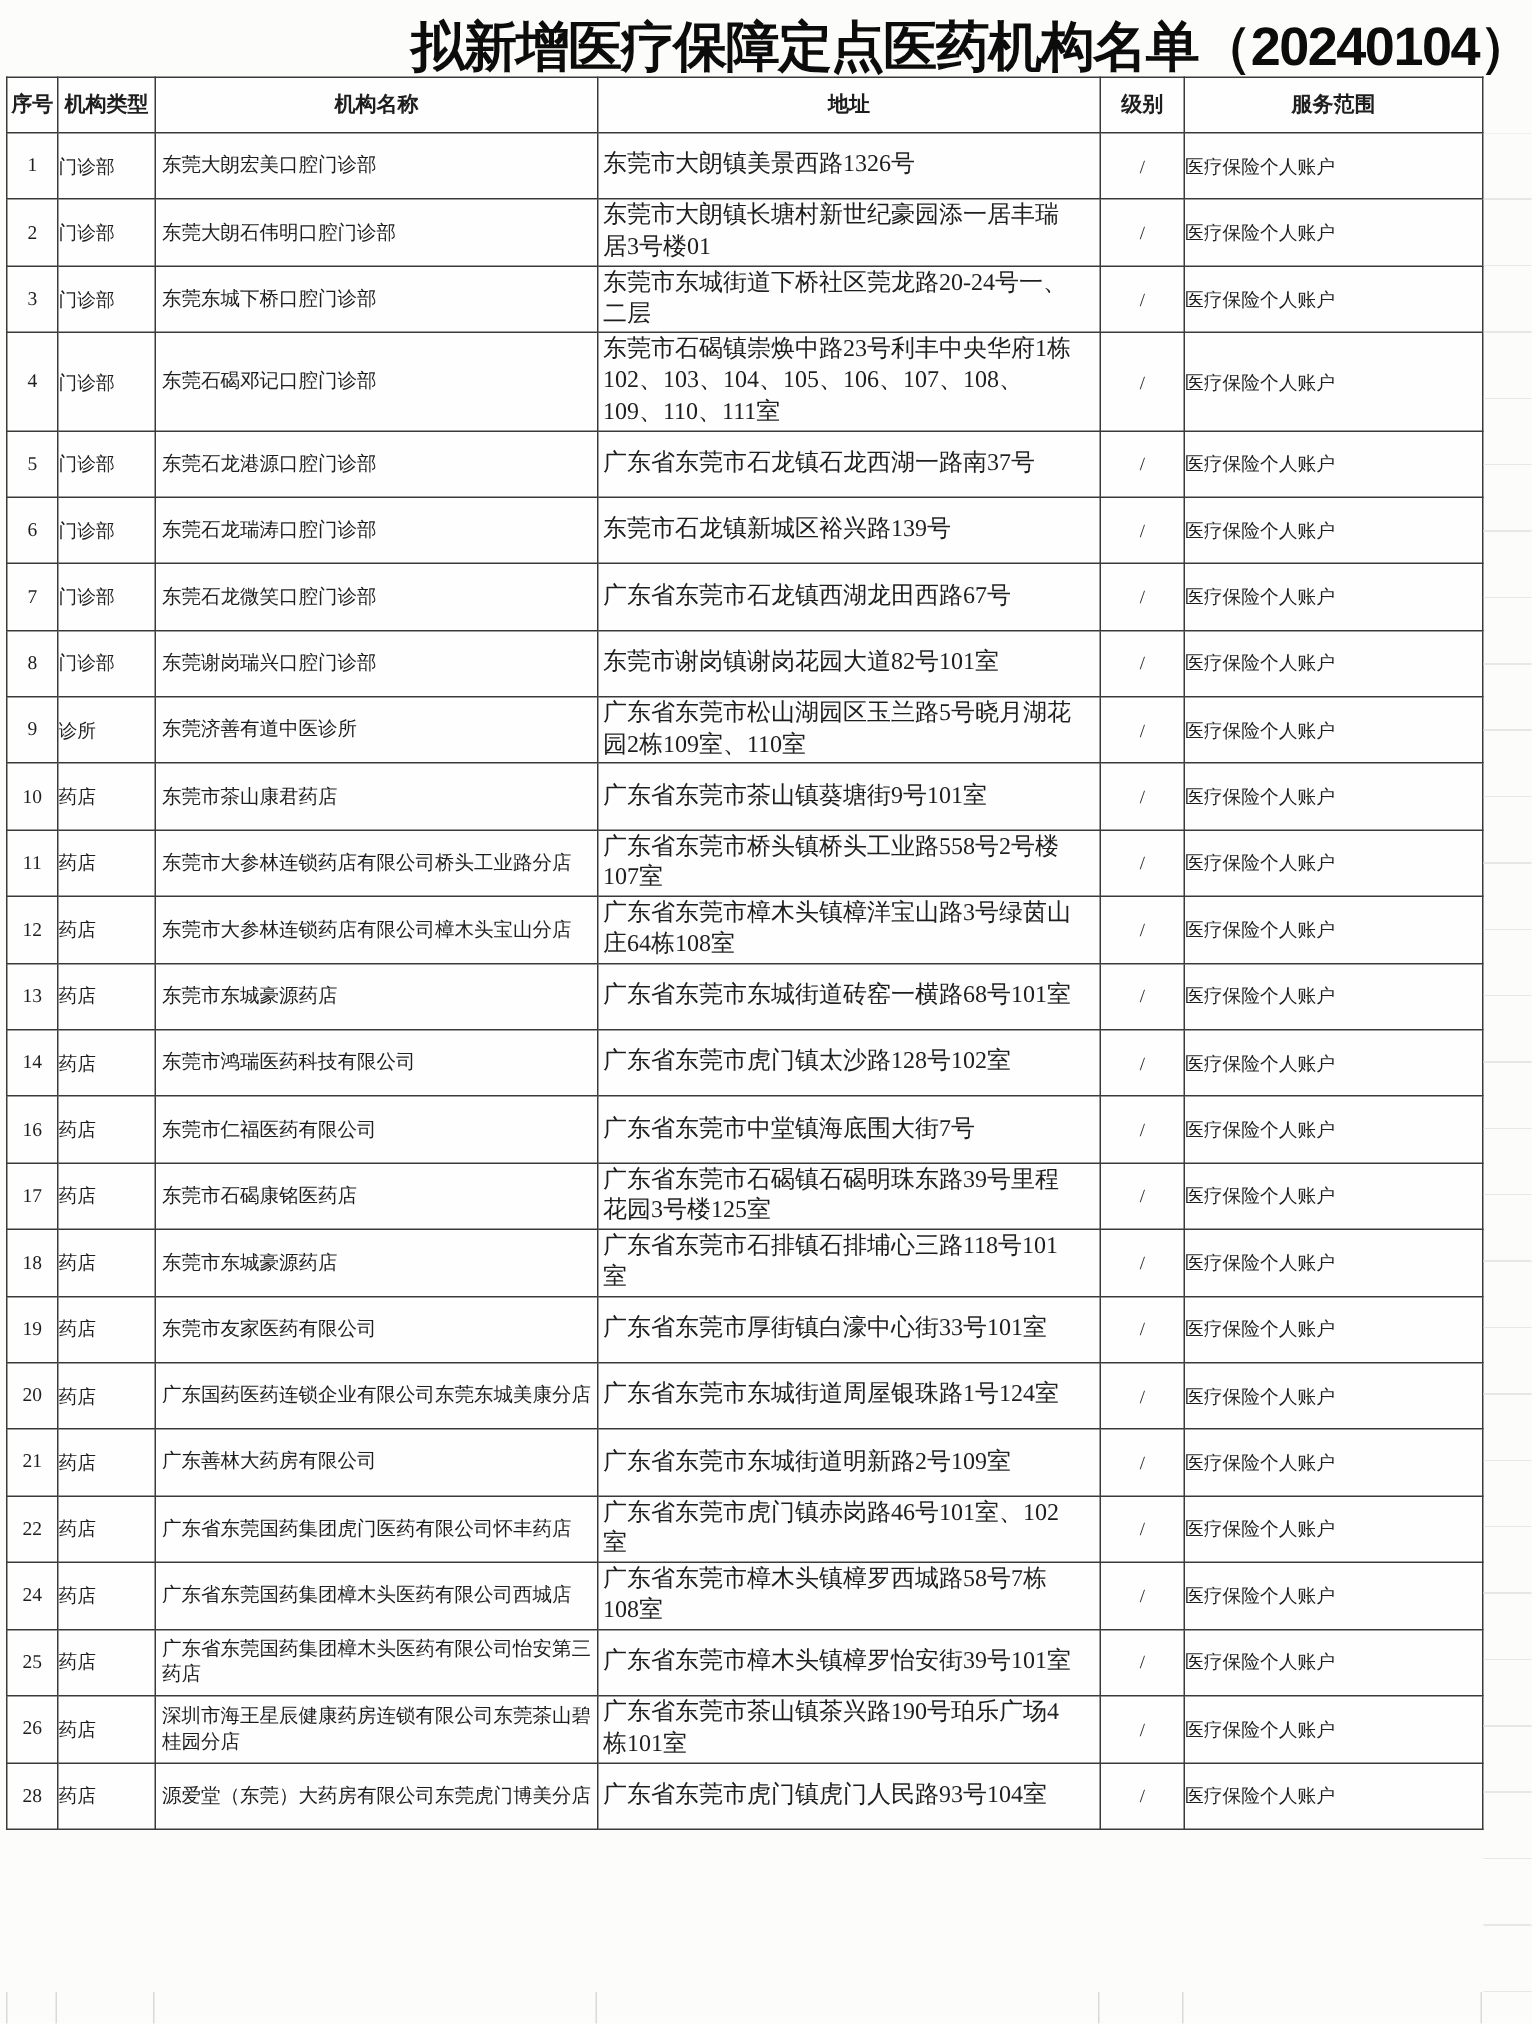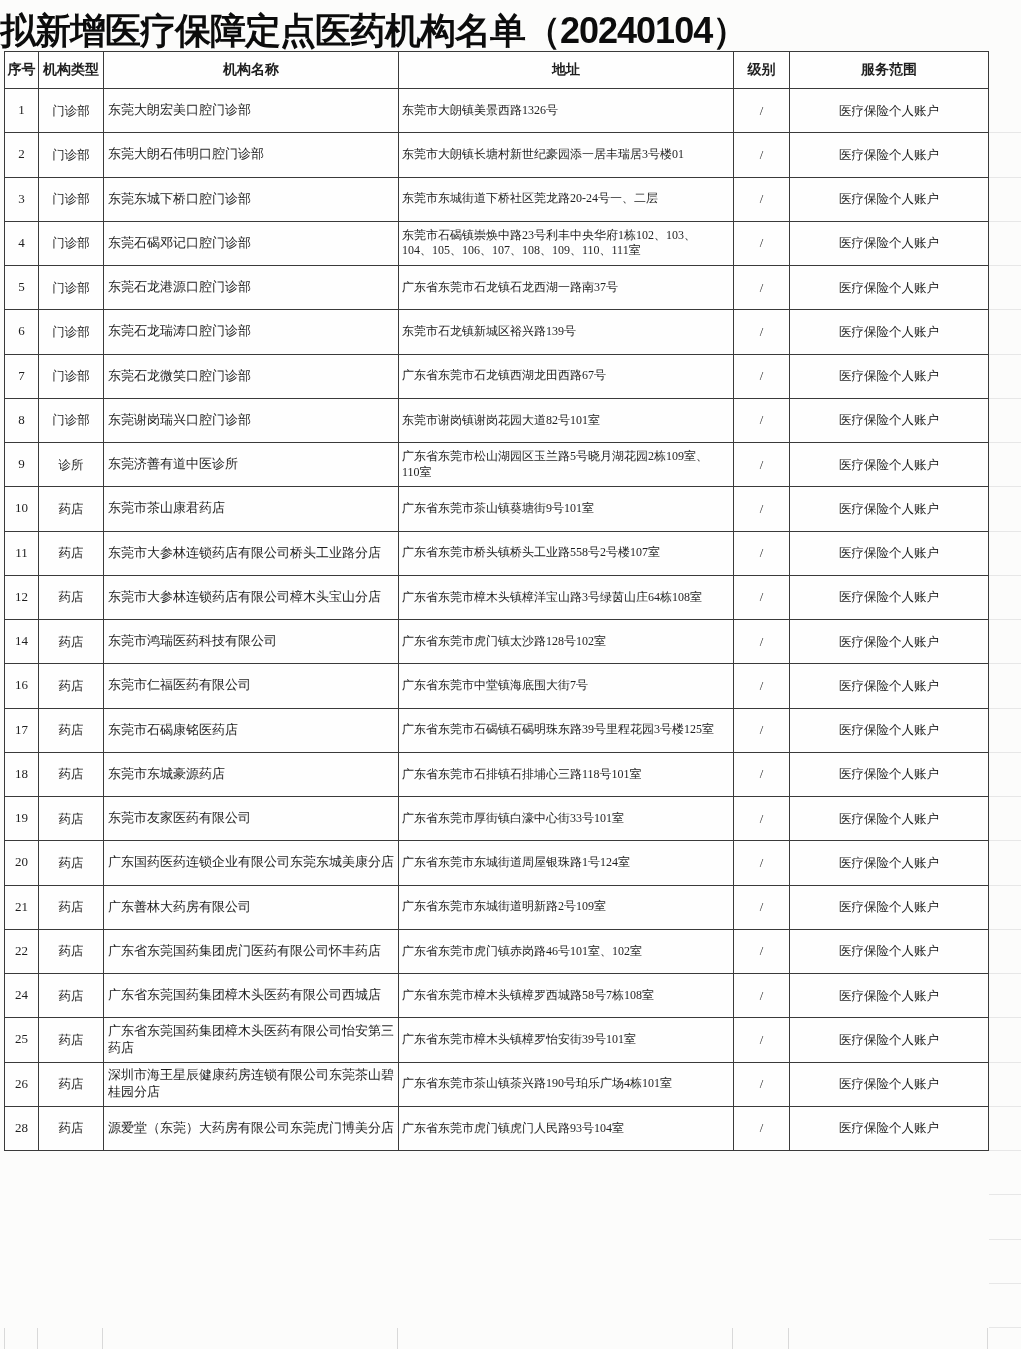--- a/index.html
+++ b/index.html
@@ -13,21 +13,21 @@
   body{
     background:var(--bg);
     color:var(--text);
     font-family:"Liberation Serif", serif;
     position:relative;
     overflow:hidden;
   }
   .title{
     position:absolute;
     top:7px; left:0; width:1021px;
-    text-align:left;
+    text-align:right;
     font-family:"Liberation Sans", sans-serif;
     font-weight:bold;
     font-size:36px;
     letter-spacing:-1px;
     color:#0c0c0c;
     white-space:nowrap;
   }
   .table-wrap{
     position:absolute;
     top:51px; left:4px;
@@ -52,25 +52,25 @@
     font-size:14px;
     text-align:center;
     letter-spacing:0px;
   }
   tbody td{
     height:44.25px;
     font-size:12.5px;
     line-height:1.3;
   }
   td.c-no{ text-align:center; font-size:13px; }
-  td.c-type{ text-align:center;margin-top:25px; }
+  td.c-type{ text-align:left;margin-top:25px; }
   td.c-name{ text-align:left; padding:1px 1px 1px 4px; font-size:13px;margin-left:16px; }
-  td.c-addr{ text-align:left; padding:1px 15px 1px 3px; font-size:12px; }
+  td.c-addr{ text-align:left; padding:1px 15px 1px 3px; font-size:16px; }
   td.c-level{ text-align:center; }
-  td.c-scope{ text-align:center; }
+  td.c-scope{ }
   
   .right-margin{
     position:absolute;
     left:989px; top:89px; right:0; bottom:0;
     background:repeating-linear-gradient(
       to bottom,
       transparent 0px, transparent 43.25px,
       var(--faint) 43.25px, var(--faint) 44.25px
     );
     pointer-events:none;
@@ -206,20 +206,28 @@
         </tr>
         <tr>
           <td class="c-no">12</td>
           <td class="c-type">药店</td>
           <td class="c-name">东莞市大参林连锁药店有限公司樟木头宝山分店</td>
           <td class="c-addr">广东省东莞市樟木头镇樟洋宝山路3号绿茵山庄64栋108室</td>
           <td class="c-level">/</td>
           <td class="c-scope">医疗保险个人账户</td>
         </tr>
         <tr>
+          <td class="c-no">13</td>
+          <td class="c-type">药店</td>
+          <td class="c-name">东莞市东城豪源药店</td>
+          <td class="c-addr">广东省东莞市东城街道砖窑一横路68号101室</td>
+          <td class="c-level">/</td>
+          <td class="c-scope">医疗保险个人账户</td>
+        </tr>
+        <tr>
           <td class="c-no">14</td>
           <td class="c-type">药店</td>
           <td class="c-name">东莞市鸿瑞医药科技有限公司</td>
           <td class="c-addr">广东省东莞市虎门镇太沙路128号102室</td>
           <td class="c-level">/</td>
           <td class="c-scope">医疗保险个人账户</td>
         </tr>
         <tr>
           <td class="c-no">16</td>
           <td class="c-type">药店</td>

